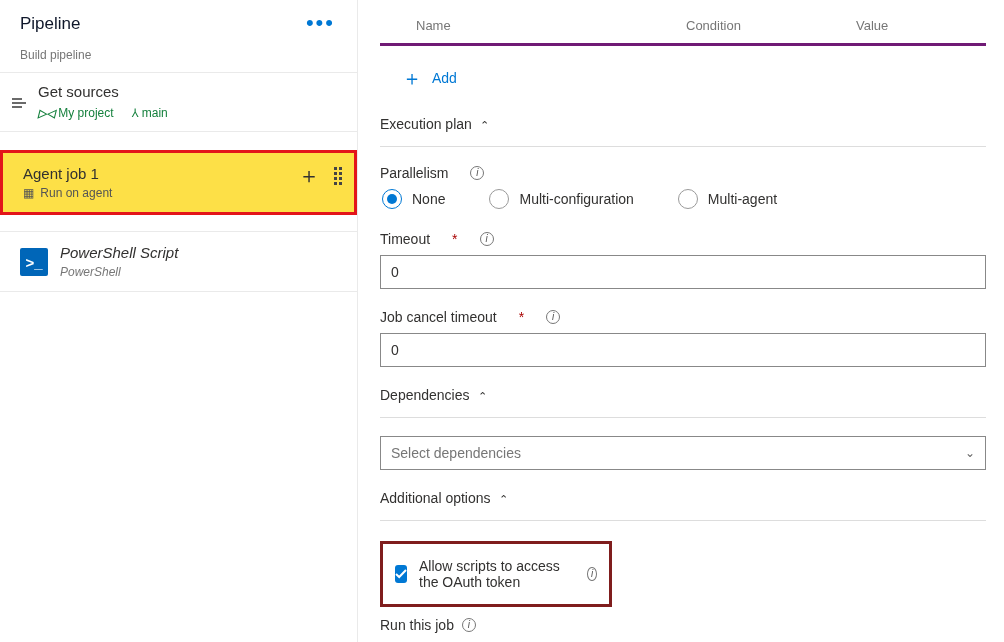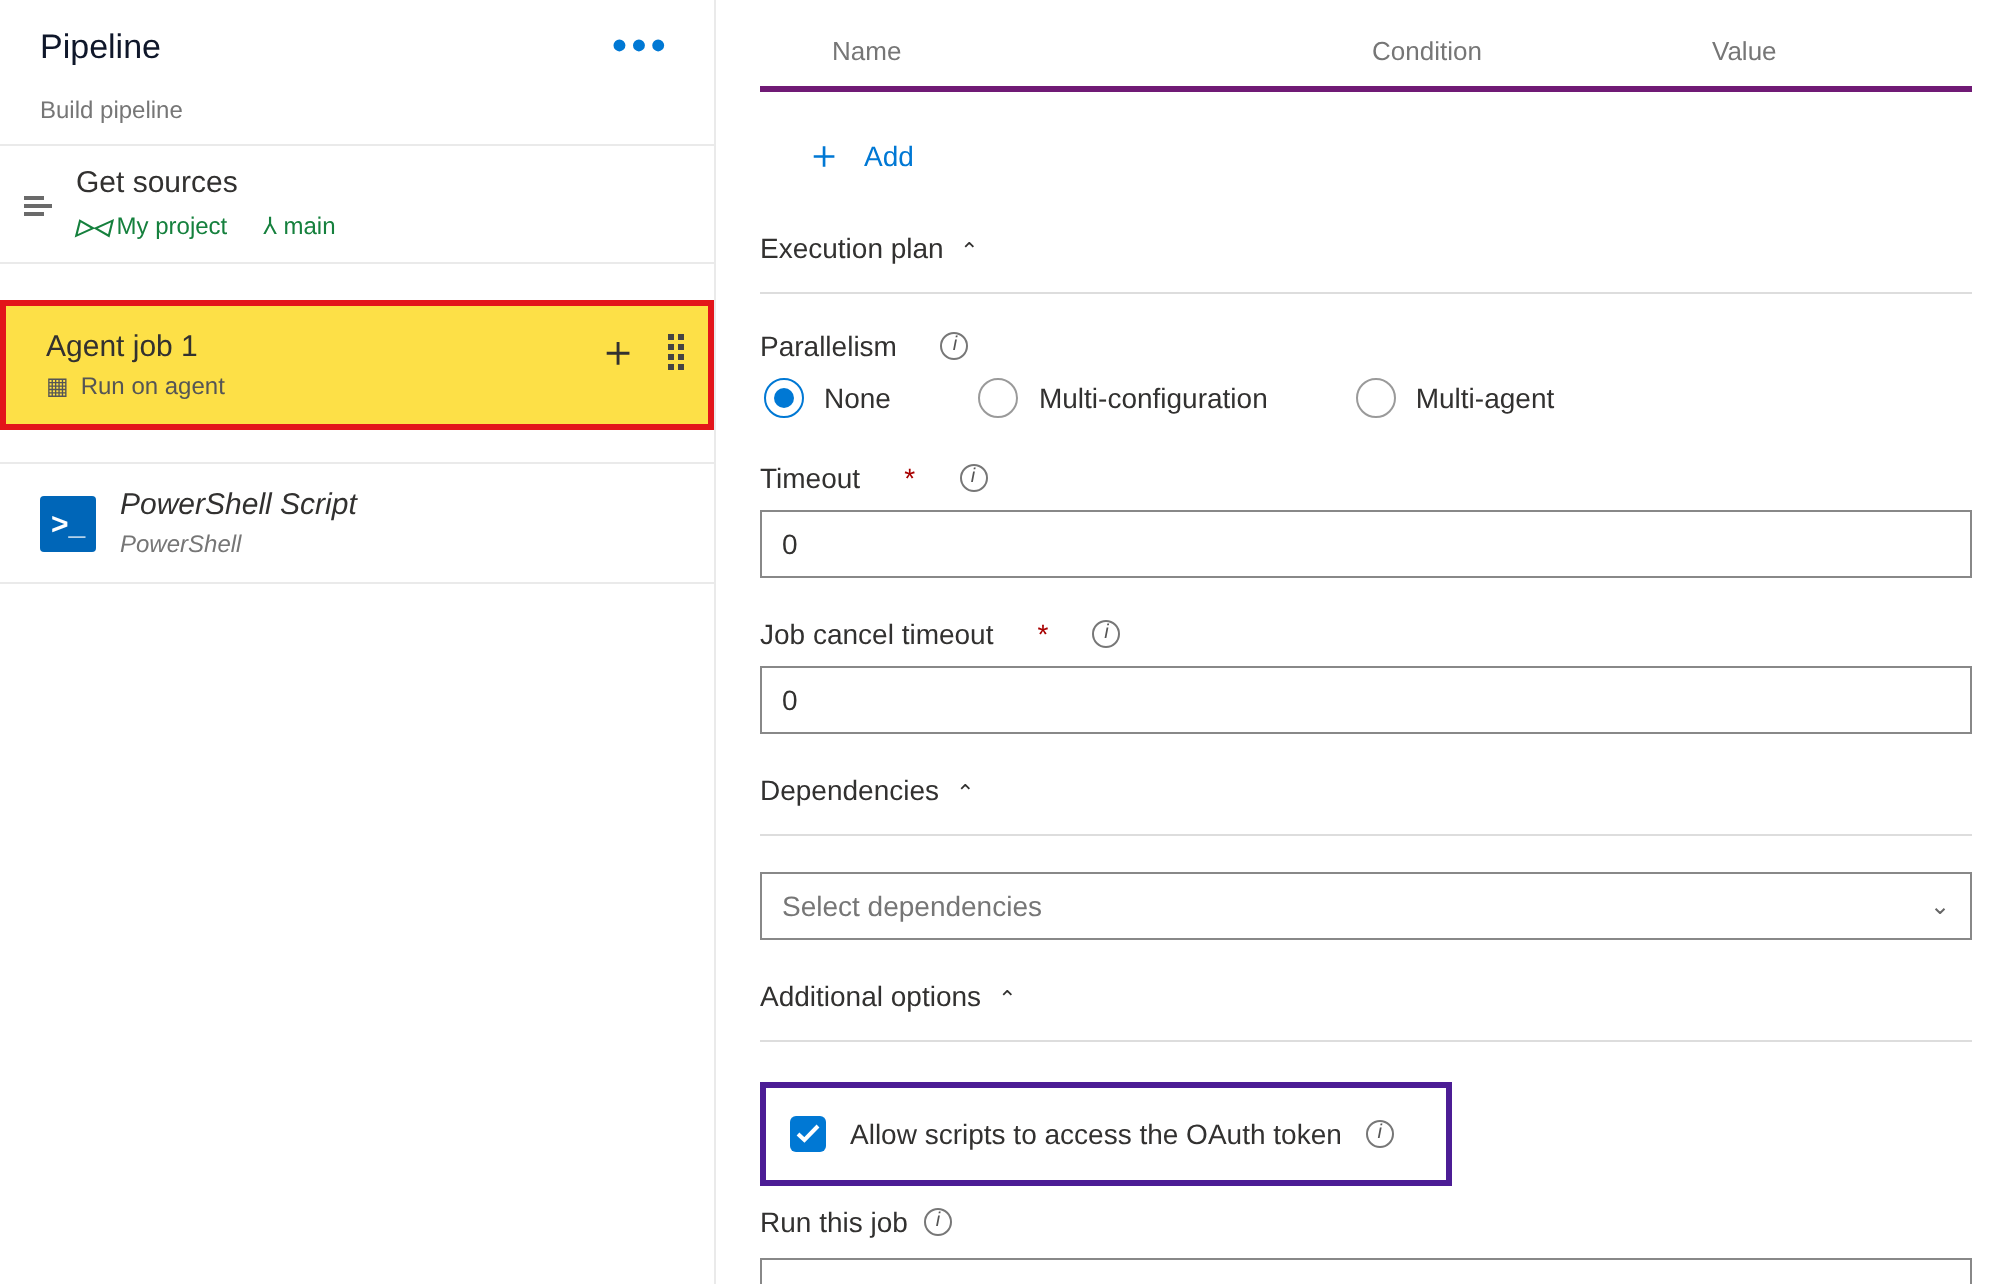--- a/index.html
+++ b/index.html
@@ -64,21 +64,21 @@
 
   input[type=text], .select-box{ width:100%; padding:8px 10px; font-size:14px; border:1px solid #888; background:#fff; font-family:inherit; color:#323130;}
   .select-box{ display:flex; align-items:center; justify-content:space-between; color:#767676; cursor:pointer;gap:16px;}
   .select-box.filled{ color:#323130;}
   .select-box .chev-down{ font-size:12px; color:#666;}
   .mb{ margin-bottom:20px;}
 
   .checkbox-row{ display:flex; align-items:center; gap:12px; padding:6px 2px;}
   .chk{ width:18px; height:18px; background:#0078d4; border-radius:3px; display:flex; align-items:center; justify-content:center; cursor:pointer;}
   .chk svg{ width:12px; height:12px;}
-  .highlight{ border:3px solid #4c1d95; padding:8px 10px; width:346px; margin-bottom:10px;margin-top:20px;}
+  .highlight{ border:3px solid #7f1d1d; padding:8px 10px; width:232px; margin-bottom:10px;margin-top:20px;}
 
   .run-label{ display:flex; align-items:center; gap:8px; margin-bottom:10px; font-size:14px;}
 
   .sep-line{ height:1px; background:#ddd; margin:0 0 18px 0;}
 </style>
 </head>
 <body>
 
 <div class="root">
 

